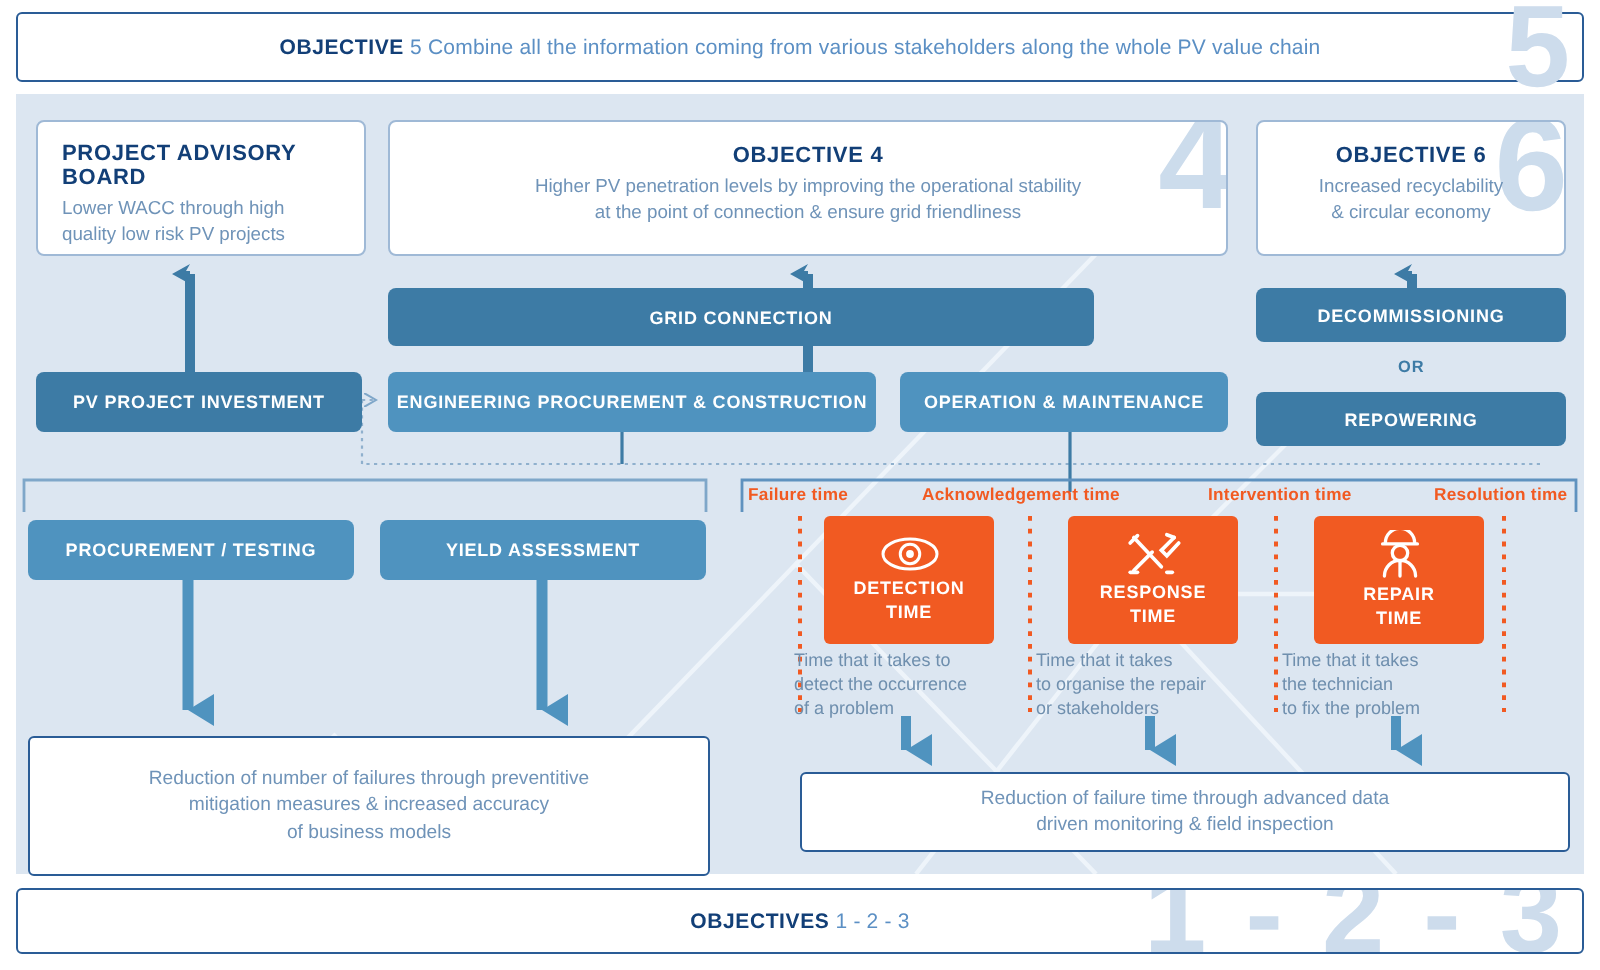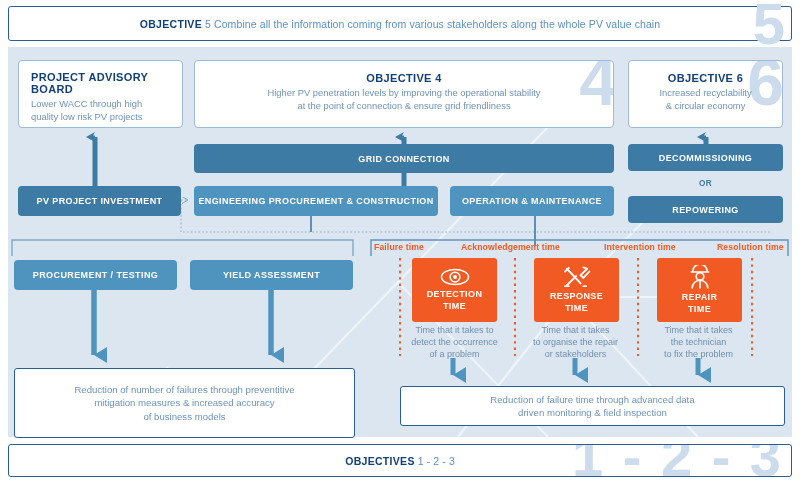--- a/index.html
+++ b/index.html
@@ -71,21 +71,21 @@
   }
   .resbox .t{font-size:9.6px;color:#6f93b8;line-height:13.5px;text-align:center;}
 
   
   .orlabel{
     position:absolute;font-size:8.6px;font-weight:bold;color:#f15a22;
     letter-spacing:.15px;white-space:nowrap;z-index:5;
   }
   .caption{
     position:absolute;font-size:9px;color:#6f8fae;line-height:11.8px;
-    text-align:center;z-index:5;
+    text-align:left;z-index:5;
   }
   .orword{
     position:absolute;font-size:8.2px;font-weight:bold;color:#3d7ba5;
     letter-spacing:.5px;z-index:5;
   }
 
   
   #vec{position:absolute;left:0;top:0;width:800px;height:485px;z-index:4;pointer-events:none;}
 </style>
 </head>
@@ -191,21 +191,21 @@
 
   <div class="abs card" style="left:628px;top:60px;width:155px;height:68px;">
     <div class="cardwm" style="font-size:66px;right:-2px;top:-12px;">6</div>
     <div class="inner" style="text-align:center;margin-top:11px;">
       <div class="hd">OBJECTIVE 6</div>
       <div class="bd" style="margin-top:3px;">Increased recyclability</div>
       <div class="bd">&amp; circular economy</div>
     </div>
   </div>
 
-  <div class="abs bbox dark ctr" style="left:194px;top:144px;width:420px;height:29px;">
+  <div class="abs bbox dark ctr" style="left:194px;top:144px;width:353px;height:29px;">
     <span>GRID CONNECTION</span>
   </div>
 
   <div class="abs bbox dark ctr" style="left:628px;top:144px;width:155px;height:27px;">
     <span>DECOMMISSIONING</span>
   </div>
   <div class="orword" style="left:699px;top:179px;">OR</div>
   <div class="abs bbox dark ctr" style="left:628px;top:196px;width:155px;height:27px;">
     <span>REPOWERING</span>
   </div>

